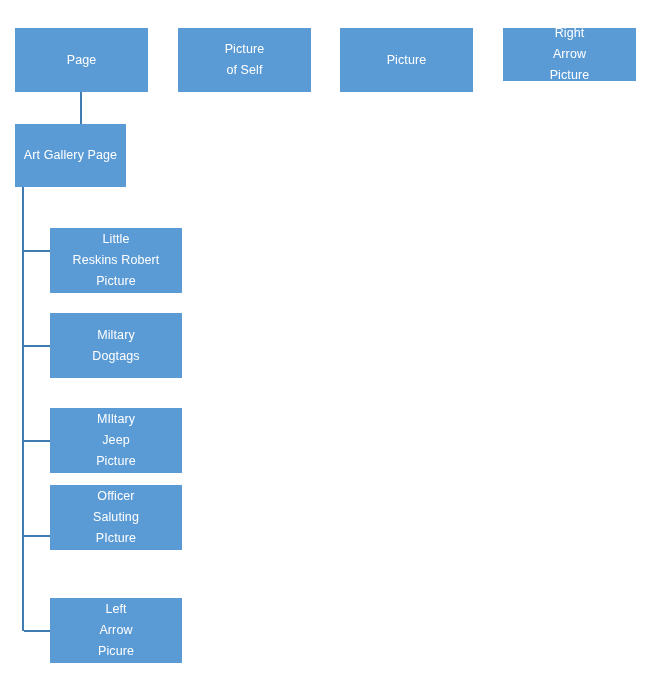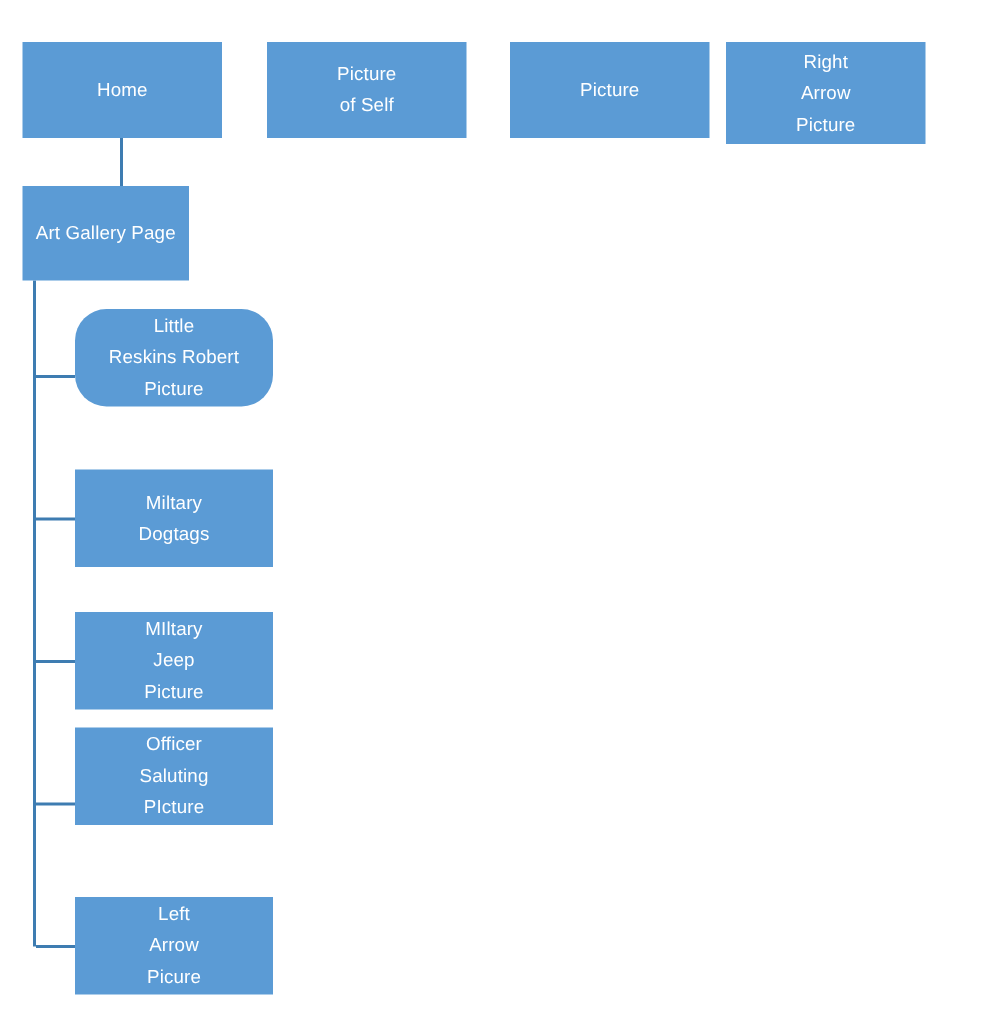--- a/index.html
+++ b/index.html
@@ -35,26 +35,26 @@
     -webkit-font-smoothing: antialiased;
   }
   .node .line-text {
     display: block;
     white-space: nowrap;
   }
   
   .node.root      { left: 15px;  top: 28px;  width: 133px; height: 64px; }
   .node.top2      { left: 178px; top: 28px;  width: 133px; height: 64px; }
   .node.top3      { left: 340px; top: 28px;  width: 133px; height: 64px; }
-  .node.top4      { left: 484px; top: 28px;  width: 133px; height: 68px; }
+  .node.top4      { left: 503px; top: 28px;  width: 133px; height: 53px; }
   .node.gallery   { left: 15px;  top: 124px; width: 111px; height: 63px; }
 
   
   .node.child     { left: 50px;  width: 132px; height: 65px; }
-  .node.child-1   { top: 206px; border-radius: 21px; }
+  .node.child-1   { top: 228px; }
   .node.child-2   { top: 313px; }
   .node.child-3   { top: 408px; }
   .node.child-4   { top: 485px; }
   .node.child-5   { top: 598px; }
 
   
   .conn {
     position: absolute;
     background: #3e7cb1;
   }
@@ -74,21 +74,21 @@
 
   <div class="conn v-home-gallery"></div>
   <div class="conn v-trunk"></div>
   <div class="conn h-branch h-1"></div>
   <div class="conn h-branch h-2"></div>
   <div class="conn h-branch h-3"></div>
   <div class="conn h-branch h-4"></div>
   <div class="conn h-branch h-5"></div>
 
   <div class="node root">
-    <span class="line-text">Home</span>
+    <span class="line-text">Page</span>
   </div>
 
   <div class="node top2">
     <span class="line-text">Picture</span>
     <span class="line-text">of Self</span>
   </div>
 
   <div class="node top3">
     <span class="line-text">Picture</span>
   </div>

